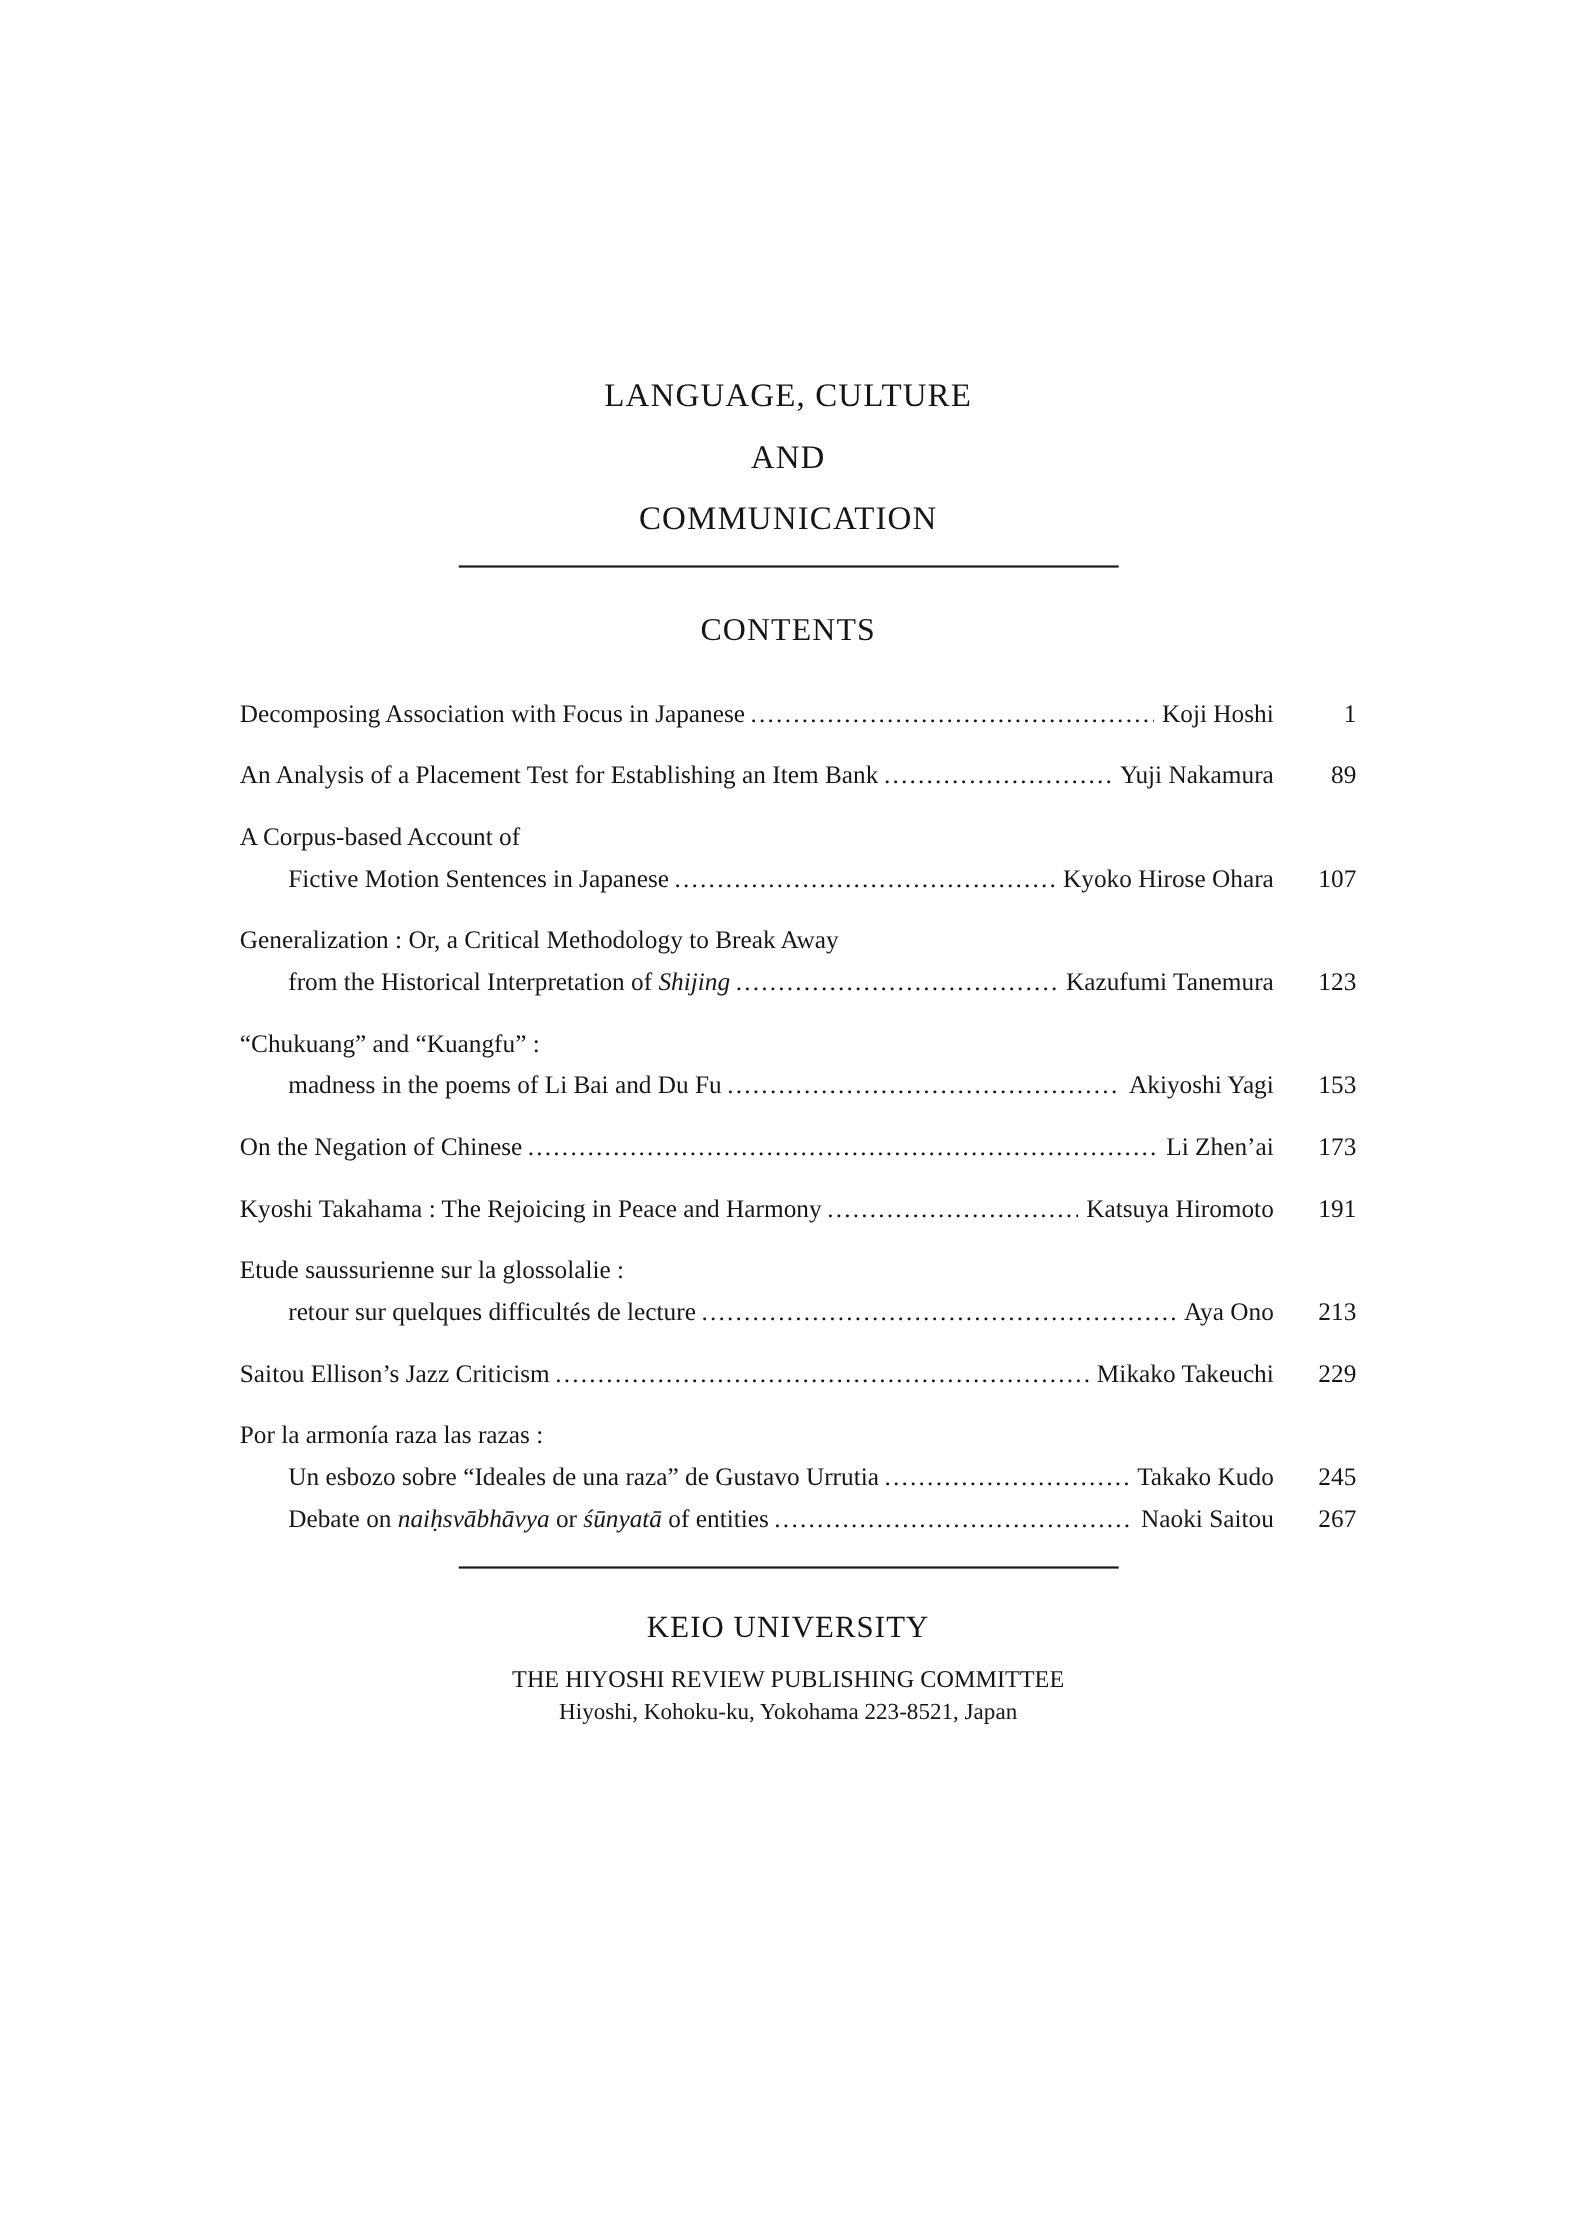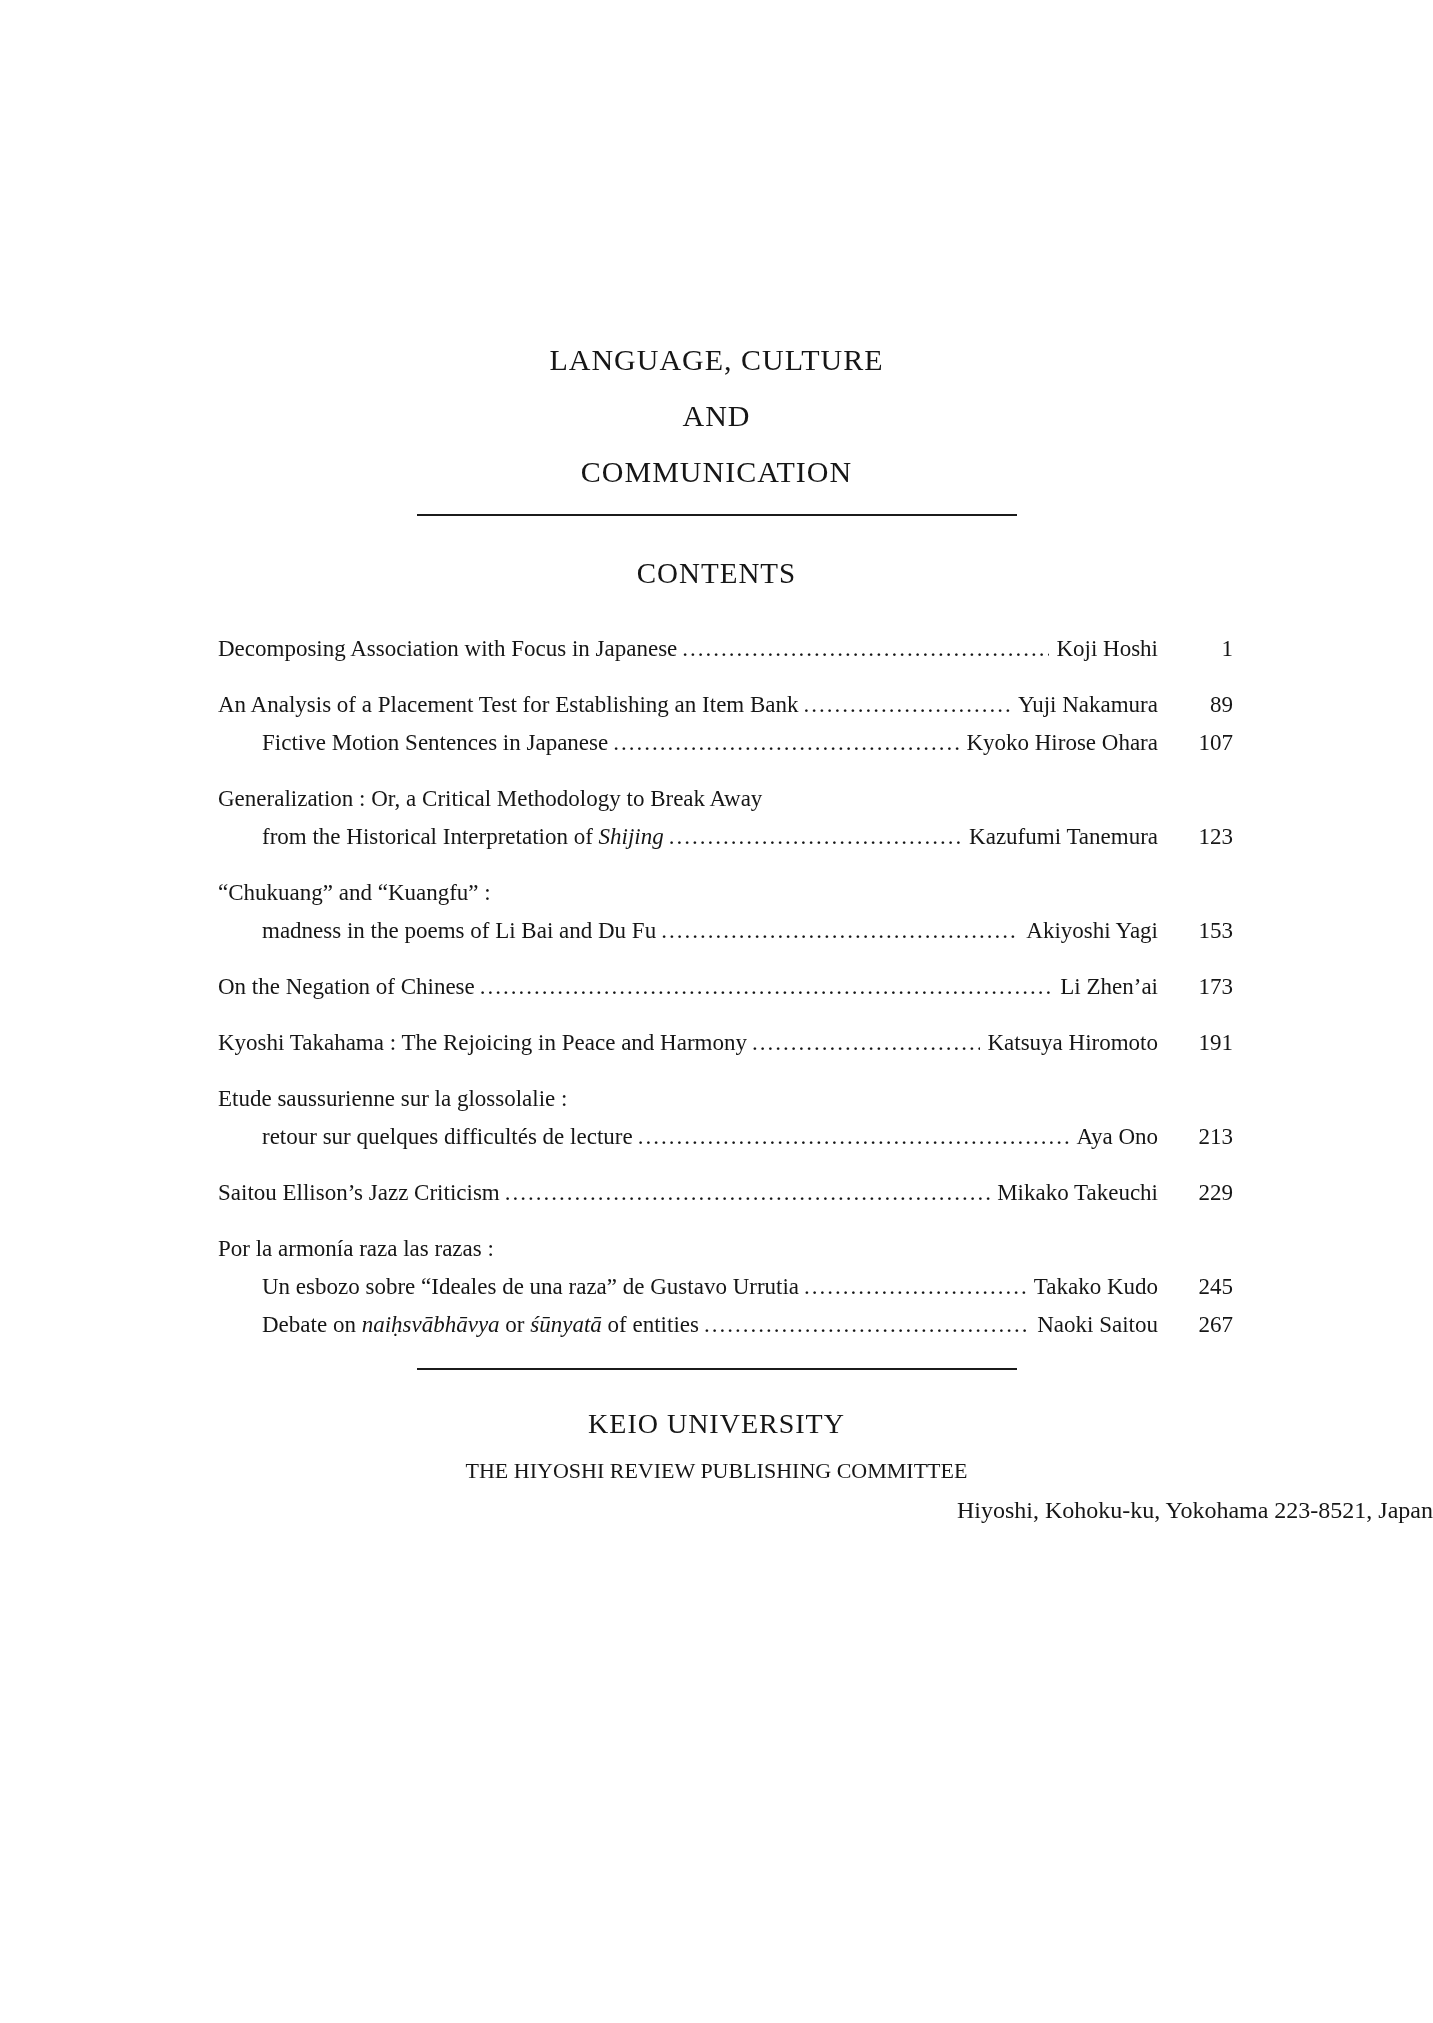--- a/index.html
+++ b/index.html
@@ -91,24 +91,22 @@
     line-height: 40px;
     margin-top: 34px;
     letter-spacing: 1px;
   }
   .committee {
     font-size: 22px;
     line-height: 30px;
     margin-top: 12px;
   }
   .address {
-    font-size: 24px;
+    font-size: 21px;
     line-height: 28px;
-    margin-top: 10px;
-    text-align: right;
   }
 </style>
 </head>
 <body>
 
 <div class="doc">
 
   <header class="masthead">
     <div class="jtitle">LANGUAGE, CULTURE</div>
     <div class="jtitle">AND</div>
@@ -127,20 +125,23 @@
       <span class="page">1</span>
     </div>
 
     <div class="line entry">
       <span class="t">An Analysis of a Placement Test for Establishing an Item Bank</span>
       <span class="leader"></span>
       <span class="author">Yuji Nakamura</span>
       <span class="page">89</span>
     </div>
 
+    <div class="line entry plain">
+      <span class="t">A Corpus-based Account of</span>
+    </div>
     <div class="line cont">
       <span class="t">Fictive Motion Sentences in Japanese</span>
       <span class="leader"></span>
       <span class="author">Kyoko Hirose Ohara</span>
       <span class="page">107</span>
     </div>
 
     <div class="line entry plain">
       <span class="t">Generalization : Or, a Critical Methodology to Break Away</span>
     </div>

